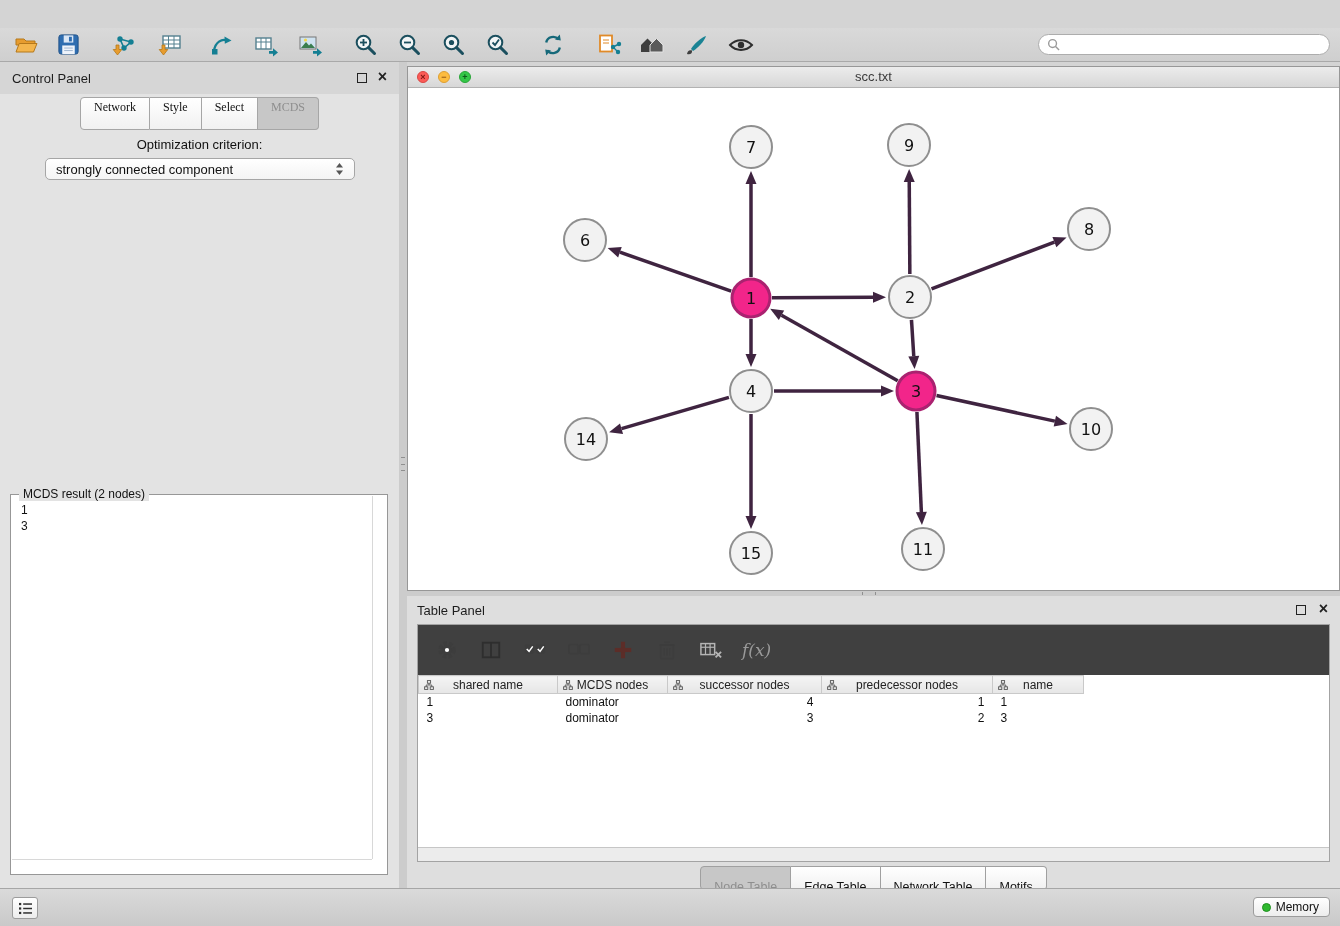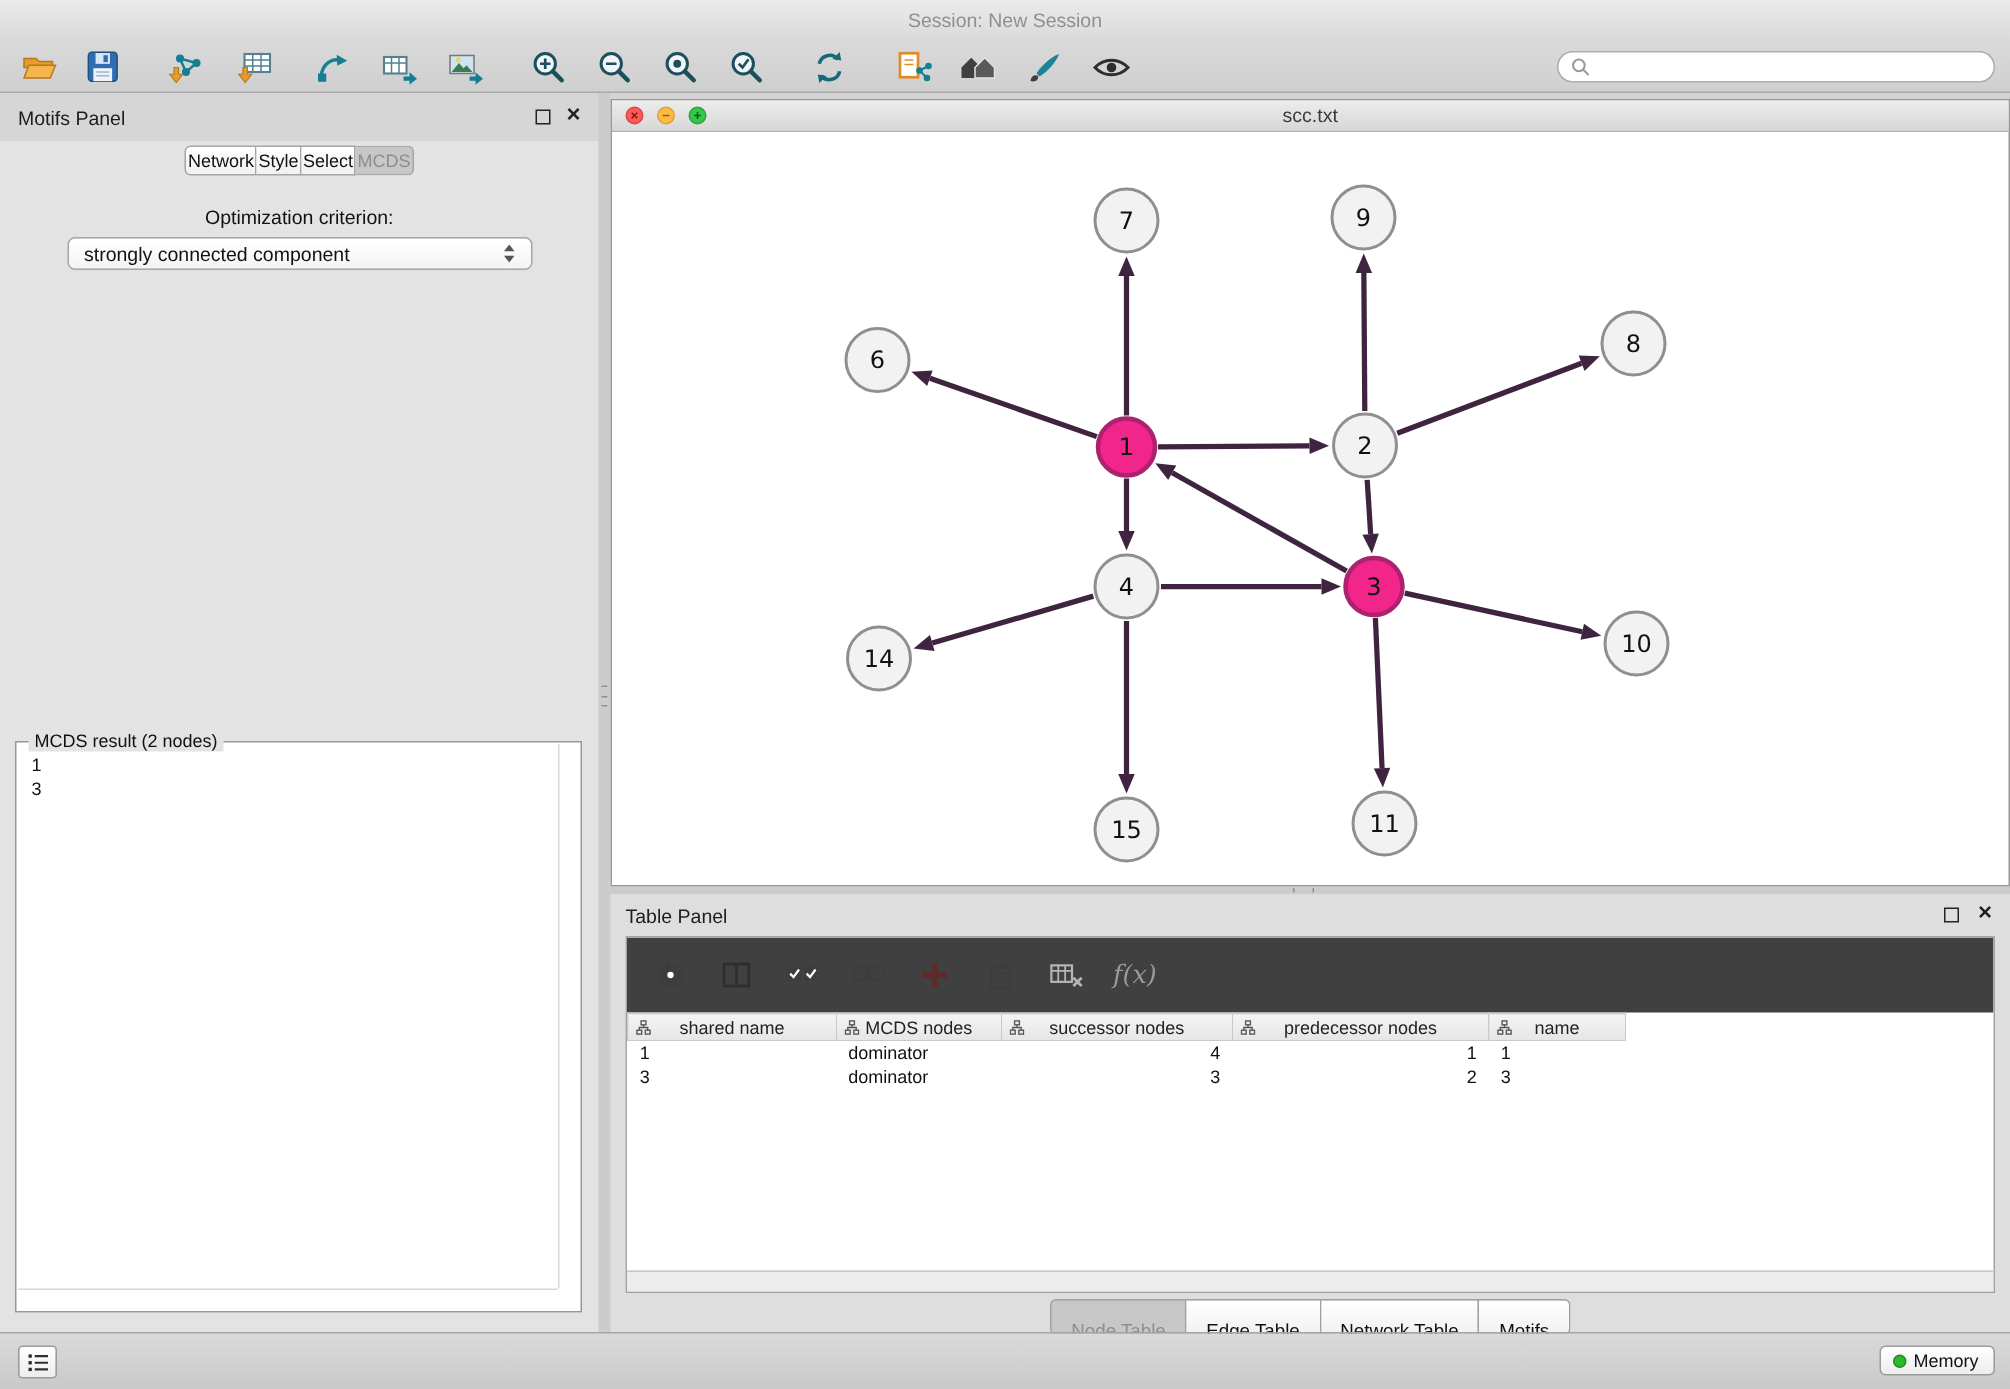--- a/index.html
+++ b/index.html
@@ -23,22 +23,22 @@
 
   
   .control-panel { position:absolute; left:0; top:62px; width:399px; height:826px; background:#e3e3e3; }
   .cp-header { position:absolute; left:0; top:0; width:100%; height:32px; background:#d6d6d6; }
   .cp-header .cp-title { position:absolute; left:12px; top:9px; font-size:13px; color:#1d1d1d; }
   .float-ic { position:absolute; top:11px; width:10px; height:10px; border:1.5px solid #222; display:inline-block; }
   .close-ic { position:absolute; top:6px; font-size:16px; font-weight:bold; color:#222; line-height:18px; }
   .cp-header .float-ic { right:32px; }
   .cp-header .close-ic { right:12px; }
   .cp-tabs { position:absolute; left:0; top:35px; width:100%; display:flex; justify-content:center; }
-  .cp-tab { height:20px; line-height:18px; padding:0 1px; font-size:12px; color:#111;
-    background:linear-gradient(#ffffff,#f1f1f1); border:1px solid #a6a6a6; border-left:none; }
+  .cp-tab { height:33px; line-height:18px; padding:0 13px; font-size:12px; color:#111;
+    background:linear-gradient(#ffffff,#f1f1f1); border:1px solid #a6a6a6; border-left:none;font-family:Liberation Serif, serif; }
   .cp-tab:first-child { border-left:1px solid #a6a6a6; border-radius:4px 0 0 4px; }
   .cp-tab:last-child { border-radius:0 4px 4px 0; }
   .cp-tab.active { background:#c7c7c7; color:#8e8e8e; }
   .opt-label { position:absolute; left:0; top:75px; width:100%; text-align:center; font-size:13px; color:#111; }
   .dropdown { position:absolute; left:45px; top:96px; width:310px; height:22px; background:linear-gradient(#ffffff,#f4f4f4);
     border:1px solid #a6a6a6; border-radius:5px; font-size:13px; color:#111; display:flex; align-items:center; padding:0 10px; }
   .dropdown .dd-val { flex:1; }
   .btn-row { position:absolute; left:0; top:130px; width:100%; display:flex; justify-content:center; gap:15px; }
   .btn { height:21px; padding:0 15px; font-size:12px; color:#111; background:linear-gradient(#ffffff,#efefef);
     border:1px solid #a6a6a6; border-radius:4px; font-family:"Liberation Sans",sans-serif; }
@@ -101,23 +101,20 @@
   .memory-btn { position:absolute; right:10px; top:8px; height:20px; padding:0 10px 0 8px;
     background:linear-gradient(#ffffff,#ededed); border:1px solid #9c9c9c; border-radius:4px;
     display:flex; align-items:center; gap:5px; font-size:12px; color:#111; }
   .mem-dot { width:9px; height:9px; border-radius:50%; background:#2eb82e; border:1px solid #1f8f1f; }
 </style>
 </head>
 <body>
 
 <div class="app">
 
-  <div class="titlebar">
-    <span>Session: New Session</span>
-  </div>
 
   <div class="toolbar">
     <span class="tb-ic" style="margin-left:9px">
       <svg width="26" height="26" viewBox="0 0 26 26">
         <path d="M3 7 h8 l2 2 h9 v4 H3 z" fill="#e79c2e" stroke="#b5781b" stroke-width="1"></path>
         <path d="M3 20 L6.2 11.5 H24 L20.5 20 z" fill="#f4b54c" stroke="#b5781b" stroke-width="1"></path>
       </svg>
     </span>
     <span class="tb-ic" style="margin-left:8px">
       <svg width="25" height="25" viewBox="0 0 26 26">
@@ -242,21 +239,21 @@
       <svg width="13" height="13" viewBox="0 0 14 14">
         <circle cx="6" cy="6" r="4.2" fill="none" stroke="#9a9a9a" stroke-width="1.5"></circle>
         <line x1="9.2" y1="9.2" x2="13" y2="13" stroke="#9a9a9a" stroke-width="1.5"></line>
       </svg>
       <input placeholder="" style="">
     </span>
   </div>
 
   <div class="control-panel">
     <div class="cp-header">
-      <span class="cp-title">Motifs Panel</span>
+      <span class="cp-title">Control Panel</span>
       <span class="float-ic"></span>
       <span class="close-ic">×</span>
     </div>
     <div class="cp-tabs">
       <span class="cp-tab">Network</span>
       <span class="cp-tab">Style</span>
       <span class="cp-tab">Select</span>
       <span class="cp-tab active">MCDS</span>
     </div>
     <div class="opt-label">Optimization criterion:</div>

